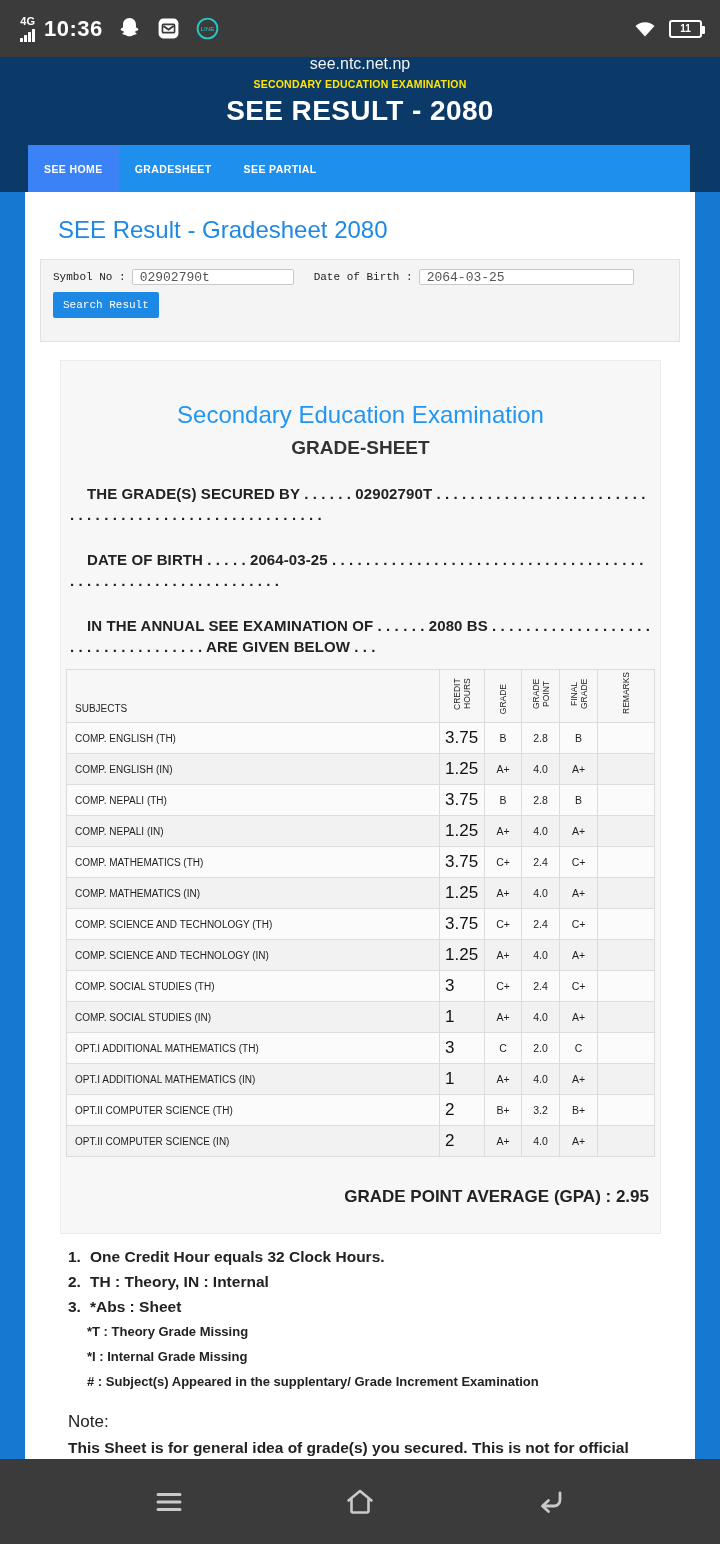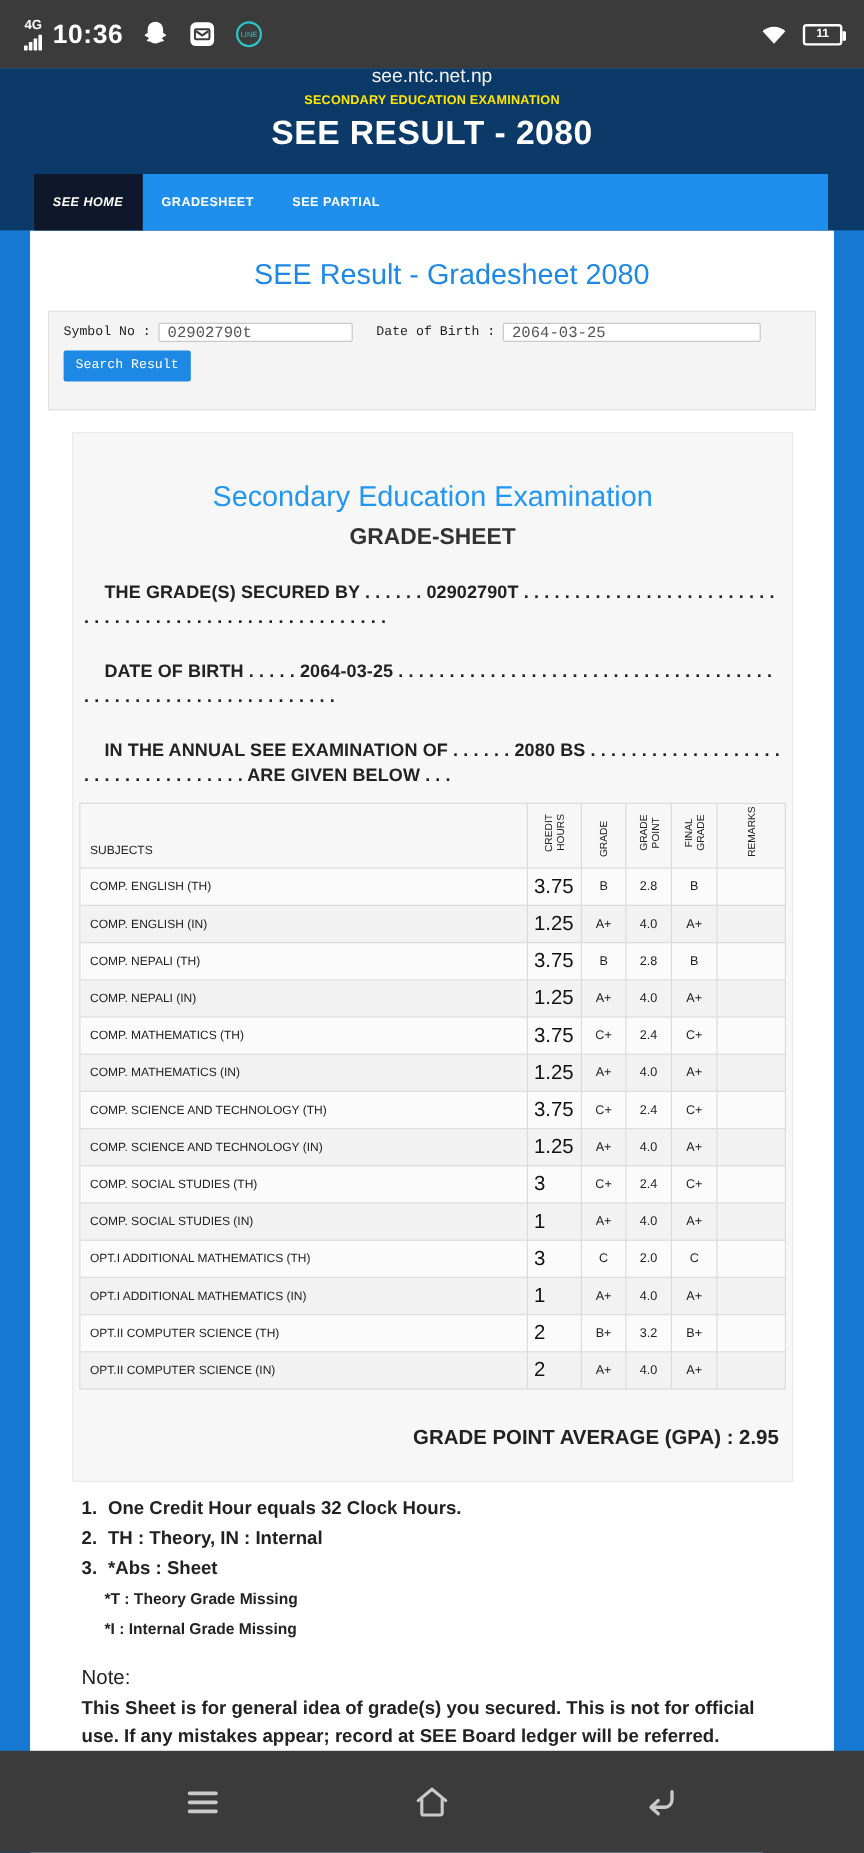--- a/index.html
+++ b/index.html
@@ -31,26 +31,26 @@
                  background: #0b3a69; text-align: center; color: #fff; z-index: 5; overflow: hidden; }
   .site-url { font-size: 16px; margin-top: -2px; color: #f2f2f2; }
   .site-subtitle { margin-top: 5px; color: #ffe600; font-size: 10.5px; font-weight: 700; letter-spacing: .2px; }
   .site-title { margin-top: 5px; font-size: 28px; font-weight: 700; letter-spacing: .4px; }
 
   
   .navbar { position: absolute; top: 145px; left: 28px; right: 30px; height: 47px;
             background: #1f8fed; display: flex; z-index: 6; }
   .nav-item { display: flex; align-items: center; padding: 0 16px; color: #fff; font-size: 10.5px;
               font-weight: 700; letter-spacing: .4px; cursor: pointer; }
-  .nav-item.active { background: #0f172a; font-style: italic; }
+  .nav-item.active { background: #3b82f6; }
 
   
   .content { position: absolute; top: 192px; left: 25px; right: 25px; bottom: 0; background: #fff;
              overflow: hidden; z-index: 4; }
-  .page-title { margin: 24px 0 0 33px; color: #1e88e5; font-size: 24px; font-weight: 400; text-align: center; }
+  .page-title { margin: 24px 0 0 33px; color: #1e88e5; font-size: 24px; font-weight: 400; }
 
   .search-form { margin: 15px 15px 0; background: #f4f4f4; border: 1px solid #e2e2e2; padding: 9px 12px 23px; font-family: Liberation Mono, monospace; }
   .form-row { display: flex; align-items: center; gap: 6px; }
   .form-label { font-size: 11px; color: #222; white-space: nowrap; }
   .form-input { height: 16px; border: 1px solid #c9c9c9; border-radius: 2px; background: #fff;
                 font-size: 13px; color: #555; padding: 0 7px; font-family: inherit; }
   .symbol-input { width: 162px; margin-right: 14px; }
   .dob-input { width: 215px; }
   .search-btn { margin-top: 7px; background: #1e88e5; color: #fff; border: none; border-radius: 2px;
                 font-size: 11px; padding: 7px 10px; font-family: inherit; cursor: pointer; }
@@ -314,20 +314,21 @@
       <div class="note-row">
         <span class="num">2.</span>
         <span>TH : Theory, IN : Internal</span>
       </div>
       <div class="note-row">
         <span class="num">3.</span>
         <span>*Abs : Sheet</span>
       </div>
       <div class="note-sub">*T : Theory Grade Missing</div>
       <div class="note-sub">*I : Internal Grade Missing</div>
+      <div class="note-sub"># : Subject(s) Appeared in the supplentary/ Grade Increment Examination</div>
       <div class="note-label">Note:</div>
       <div class="note-text">This Sheet is for general idea of grade(s) you secured. This is not for official use. If any mistakes appear; record at SEE Board ledger will be referred.</div>
     </div>
   </div>
 
   <div class="bottom-nav">
     <div class="bn-icon">
       <svg viewBox="0 0 36 36" fill="none" stroke="#c9c9c9" stroke-width="3" stroke-linecap="round">
         <path d="M7 10.5h22M7 18h22M7 25.5h22"></path>
       </svg>

